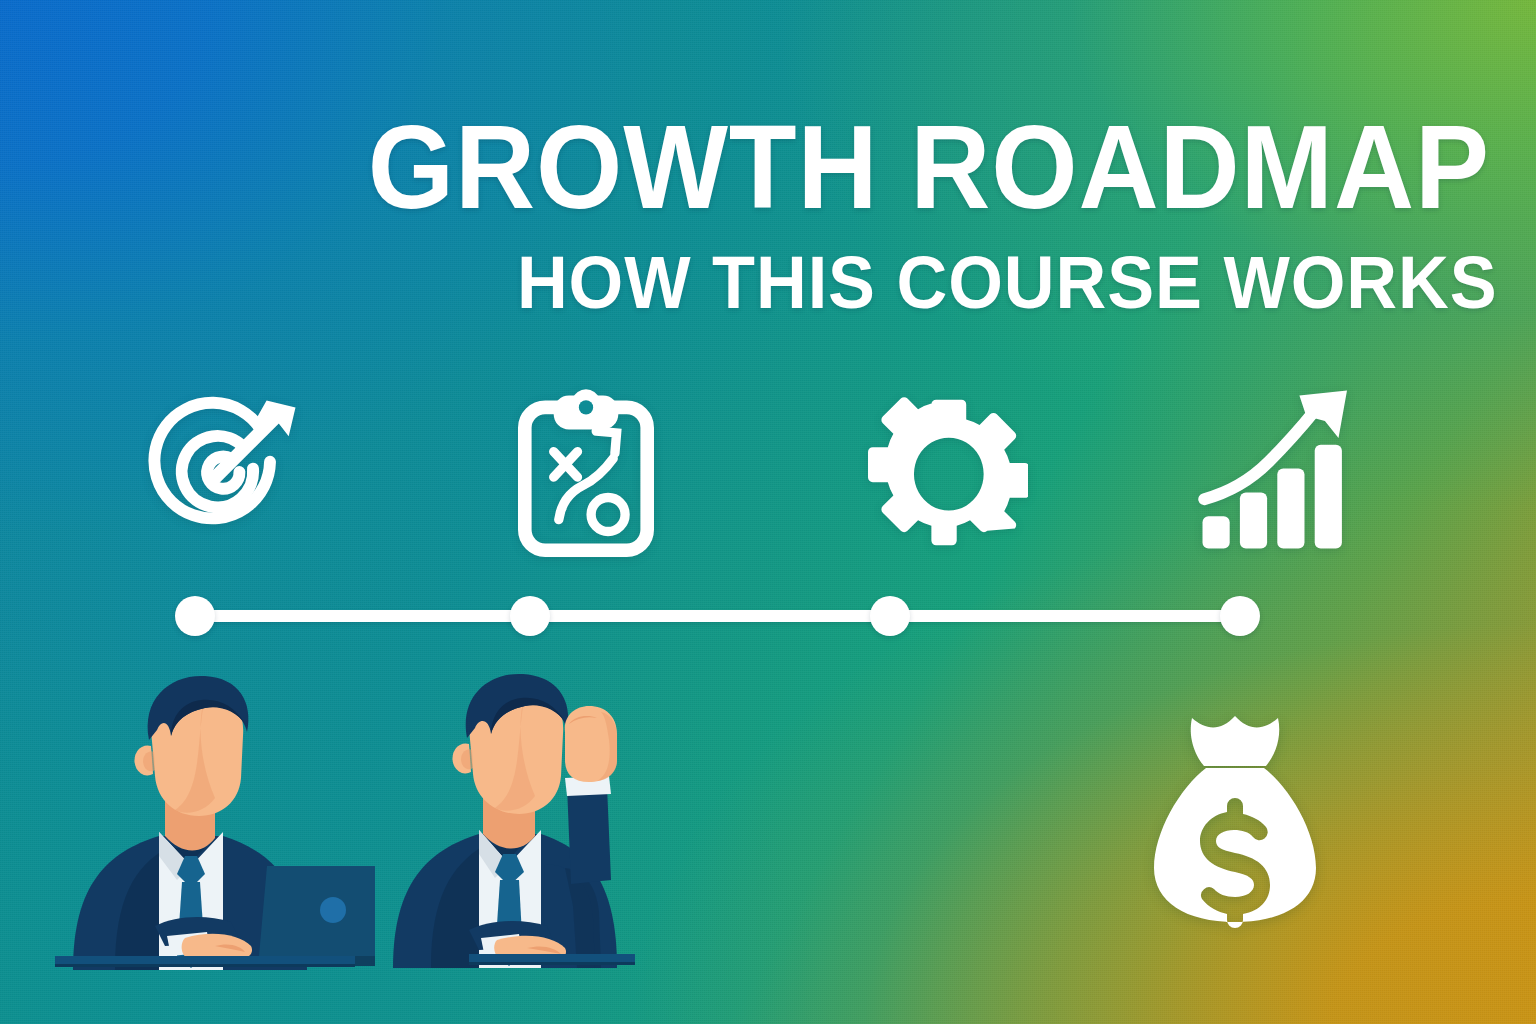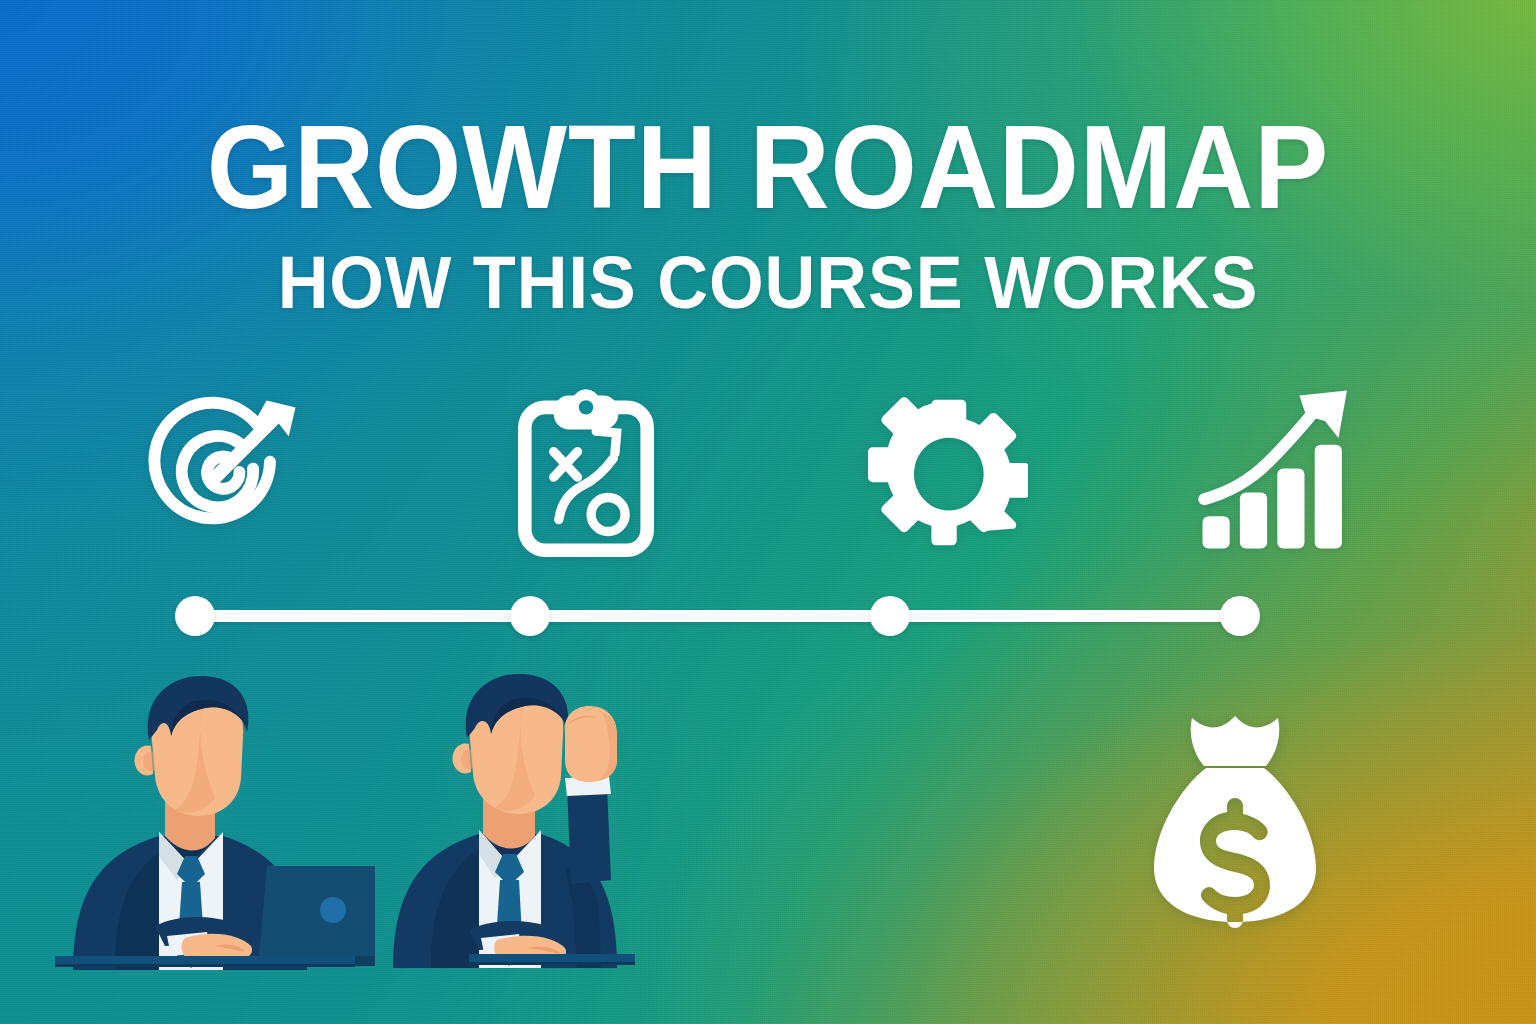--- a/index.html
+++ b/index.html
@@ -33,21 +33,21 @@
     background-image:
       repeating-linear-gradient(0deg, rgba(255,255,255,.5) 0 1px, rgba(0,0,0,0) 1px 2px),
       repeating-linear-gradient(90deg, rgba(0,0,0,.5) 0 1px, rgba(255,255,255,0) 1px 2px);
     pointer-events:none;
   }
 
   
   .title-block {
     position:absolute;
     left:0; right:0; top:108px;
-    text-align:center;
+    text-align:right;
   }
   .title {
     font-size:118px;
     line-height:1.0;
     font-weight:700;
     color:#ffffff;
     letter-spacing:1px;
     transform:scaleX(0.94);
     text-shadow:0 2px 6px rgba(0,40,60,.18);
     white-space:nowrap;

